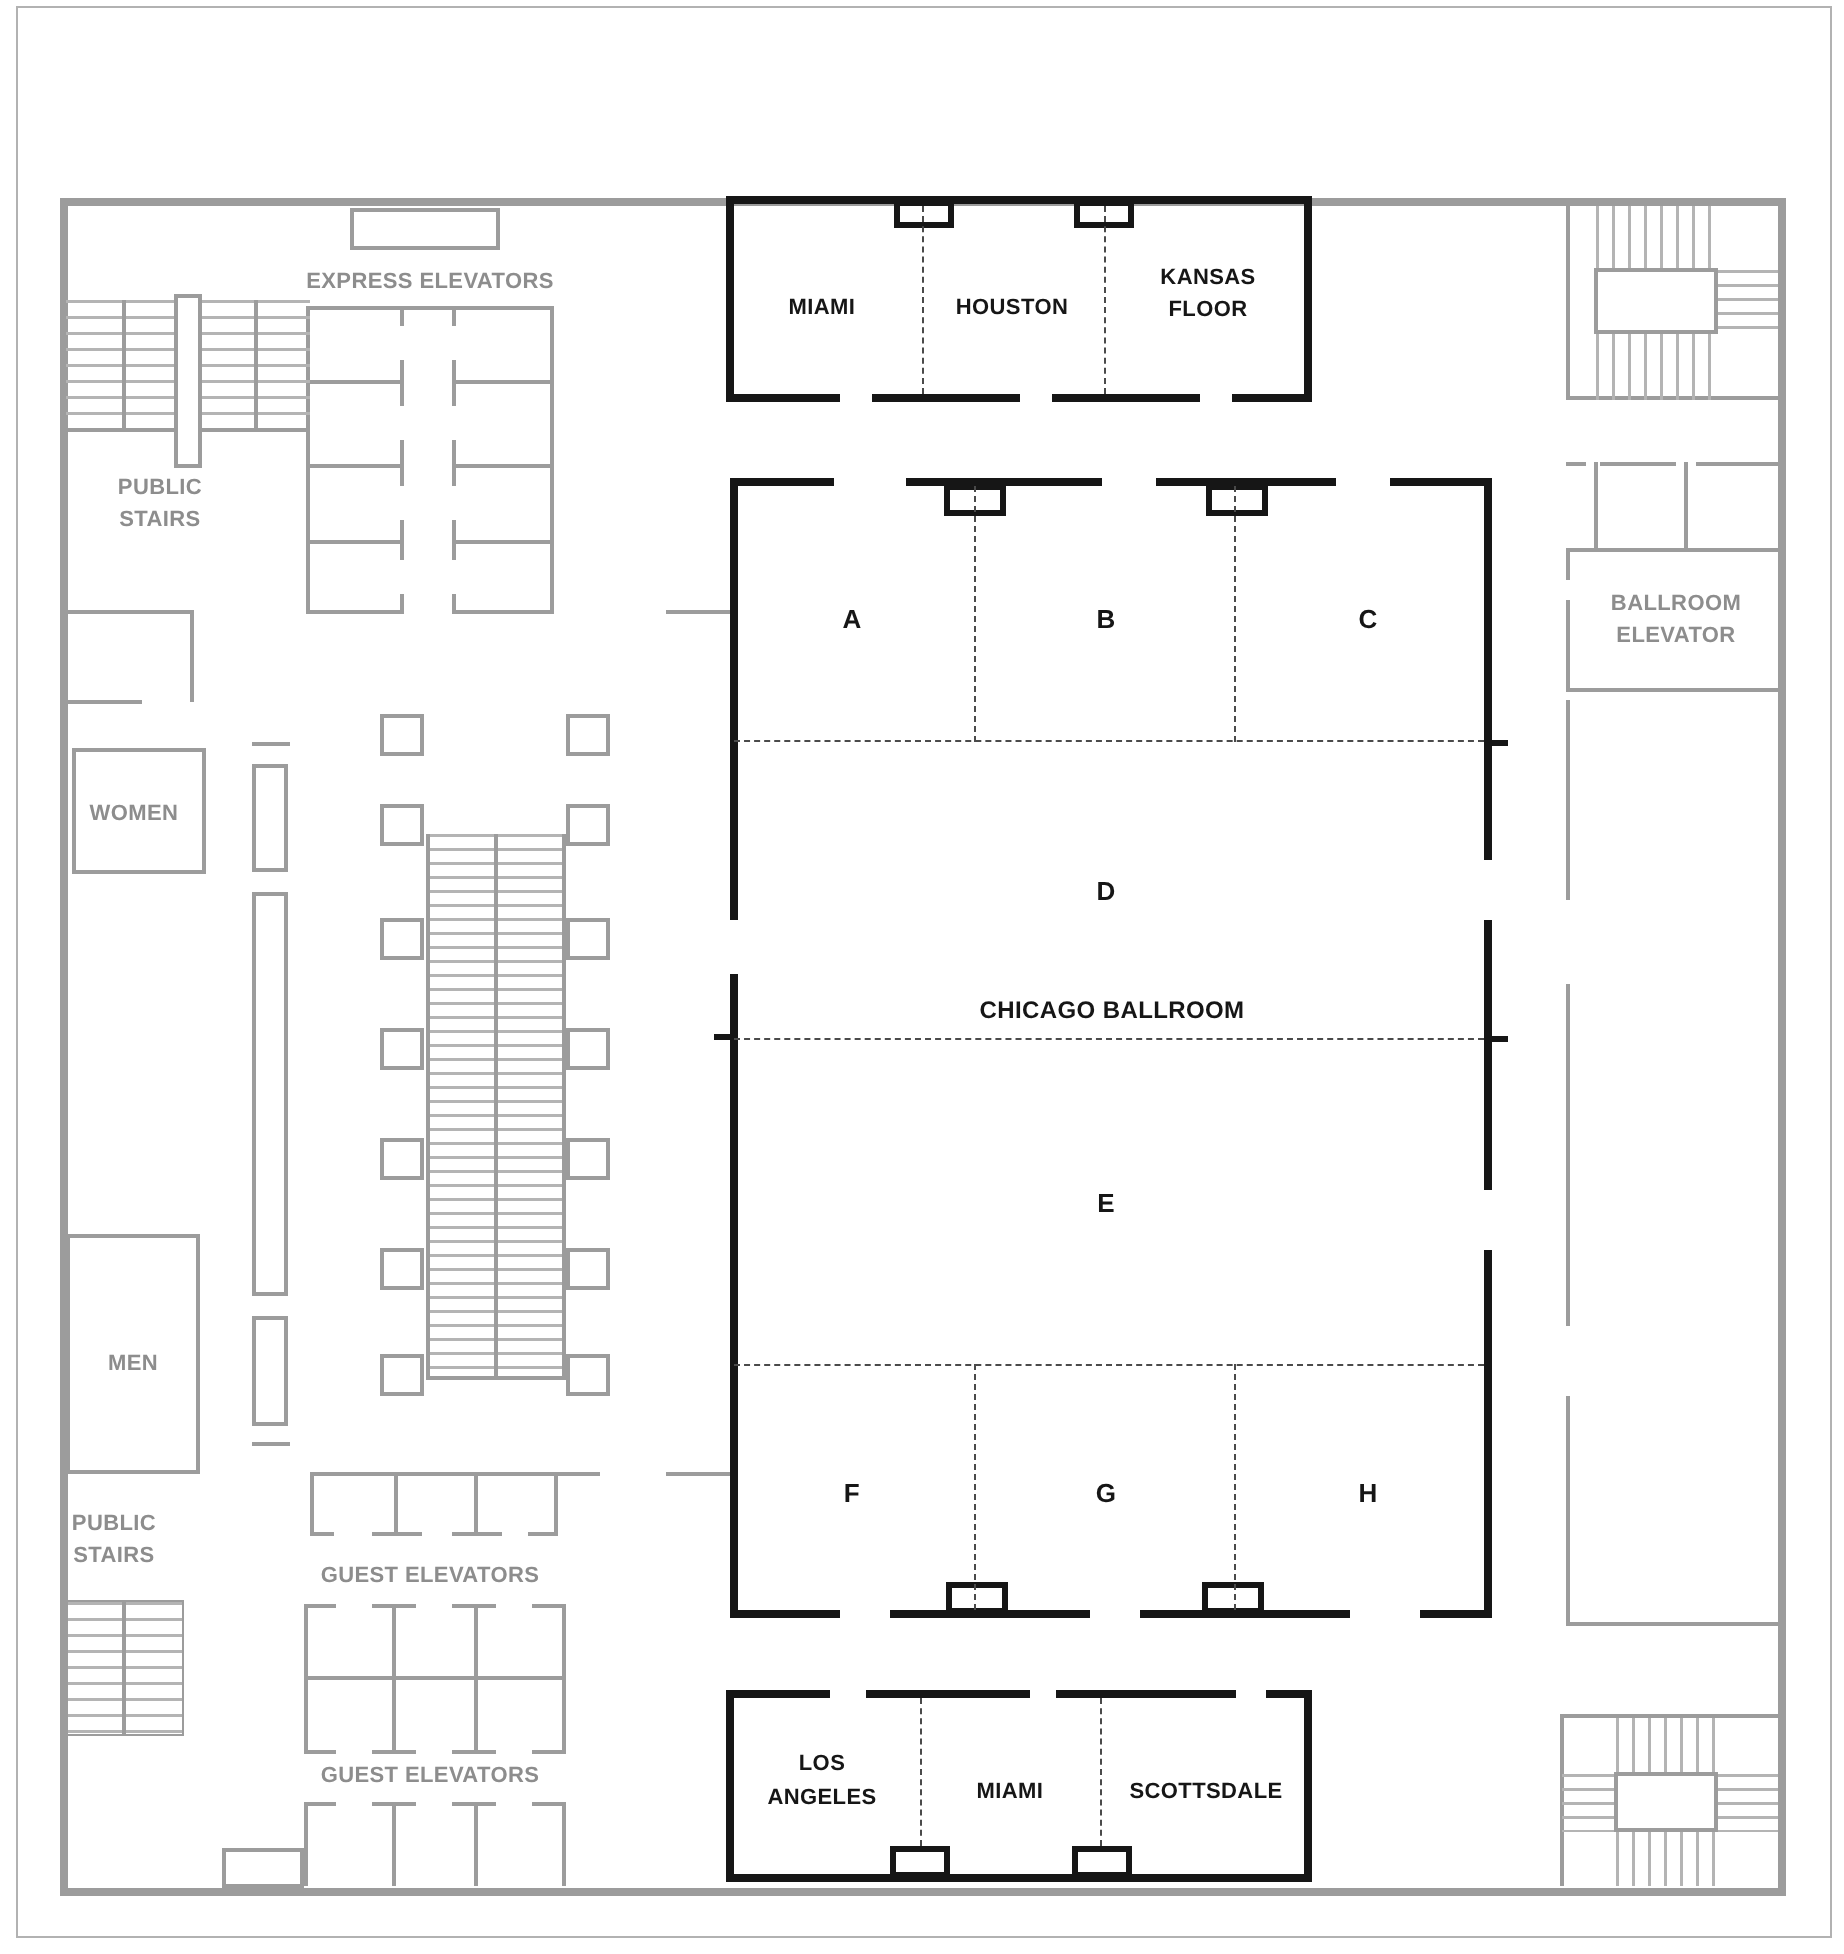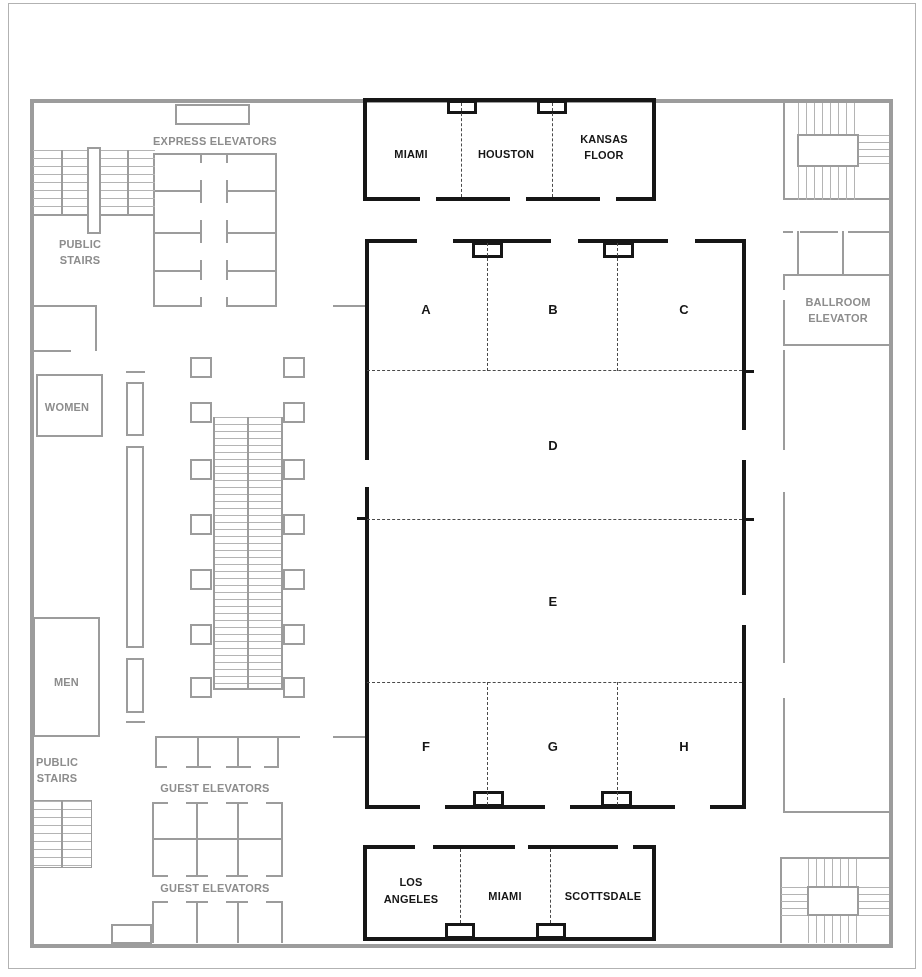--- a/index.html
+++ b/index.html
@@ -225,20 +225,21 @@
   <div class="dh" style="left:367px;top:370px;width:375px;"></div>
   <div class="dh" style="left:367px;top:519px;width:375px;"></div>
   <div class="dh" style="left:367px;top:682px;width:375px;"></div>
   <div class="dv" style="left:487px;top:682px;height:123px;"></div>
   <div class="dv" style="left:617px;top:682px;height:123px;"></div>
 
   <div class="blbl sec" style="left:406px;top:302px;width:40px;">A</div>
   <div class="blbl sec" style="left:533px;top:302px;width:40px;">B</div>
   <div class="blbl sec" style="left:664px;top:302px;width:40px;">C</div>
   <div class="blbl sec" style="left:533px;top:438px;width:40px;">D</div>
+  <div class="blbl ballroom-name" style="left:406px;top:497px;width:300px;">CHICAGO BALLROOM</div>
   <div class="blbl sec" style="left:533px;top:594px;width:40px;">E</div>
   <div class="blbl sec" style="left:406px;top:739px;width:40px;">F</div>
   <div class="blbl sec" style="left:533px;top:739px;width:40px;">G</div>
   <div class="blbl sec" style="left:664px;top:739px;width:40px;">H</div>
 
   <div class="H" style="left:363px;top:845px;width:52px;height:4px;"></div>
   <div class="H" style="left:433px;top:845px;width:82px;height:4px;"></div>
   <div class="H" style="left:528px;top:845px;width:90px;height:4px;"></div>
   <div class="H" style="left:633px;top:845px;width:23px;height:4px;"></div>
   <div class="V" style="left:363px;top:845px;width:4px;height:96px;"></div>

